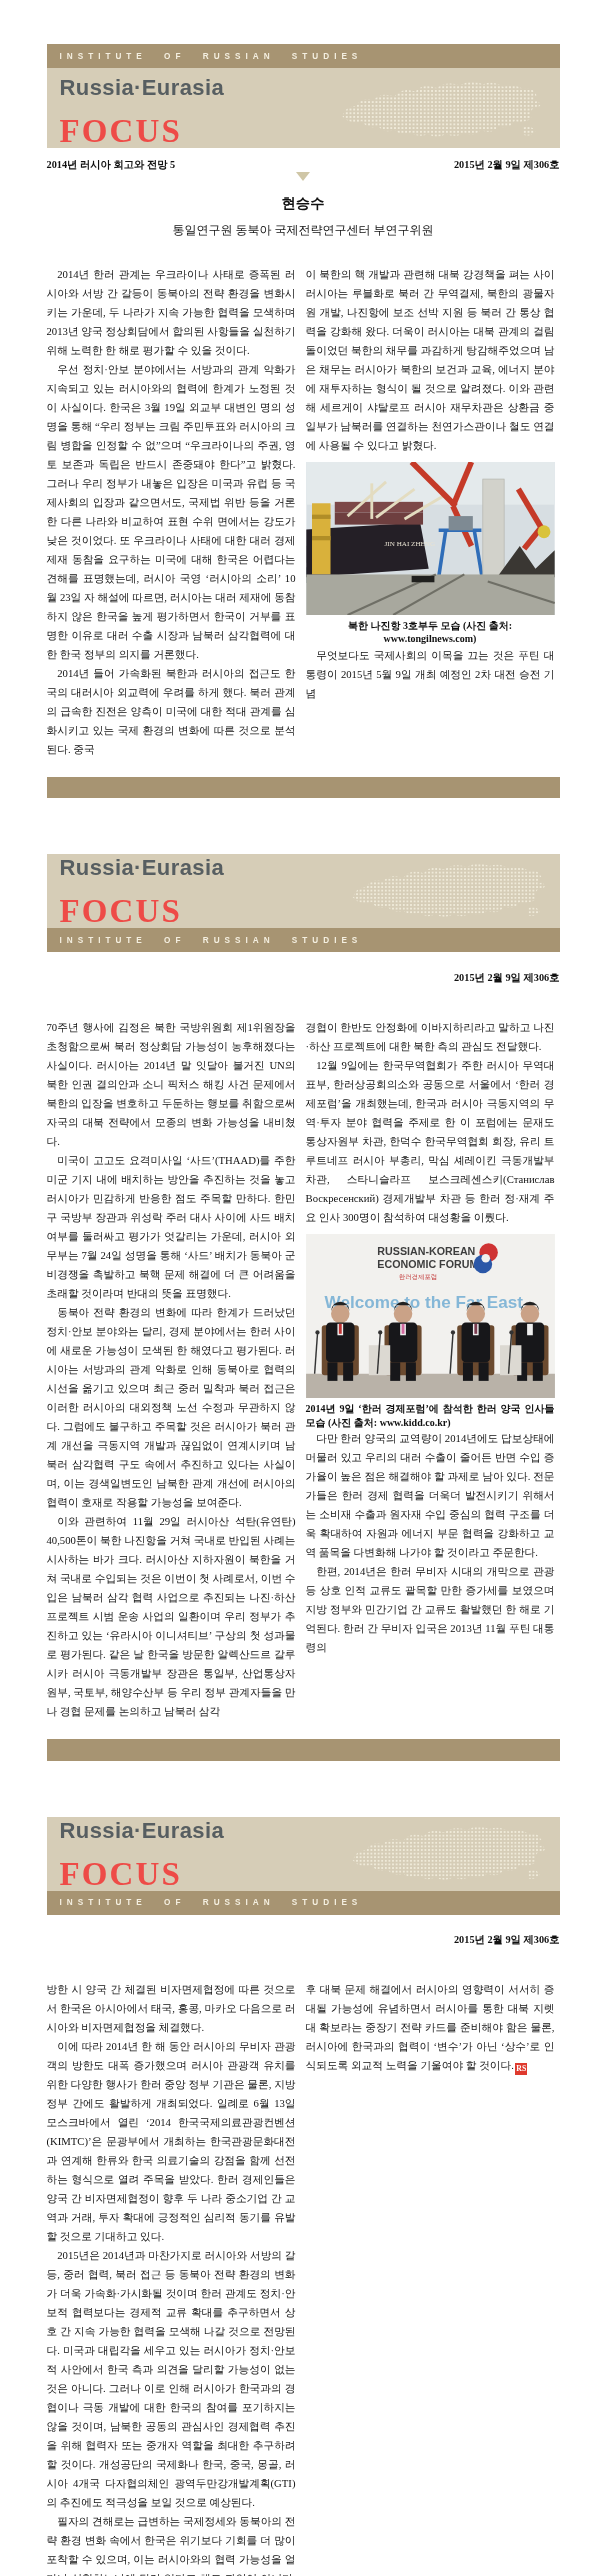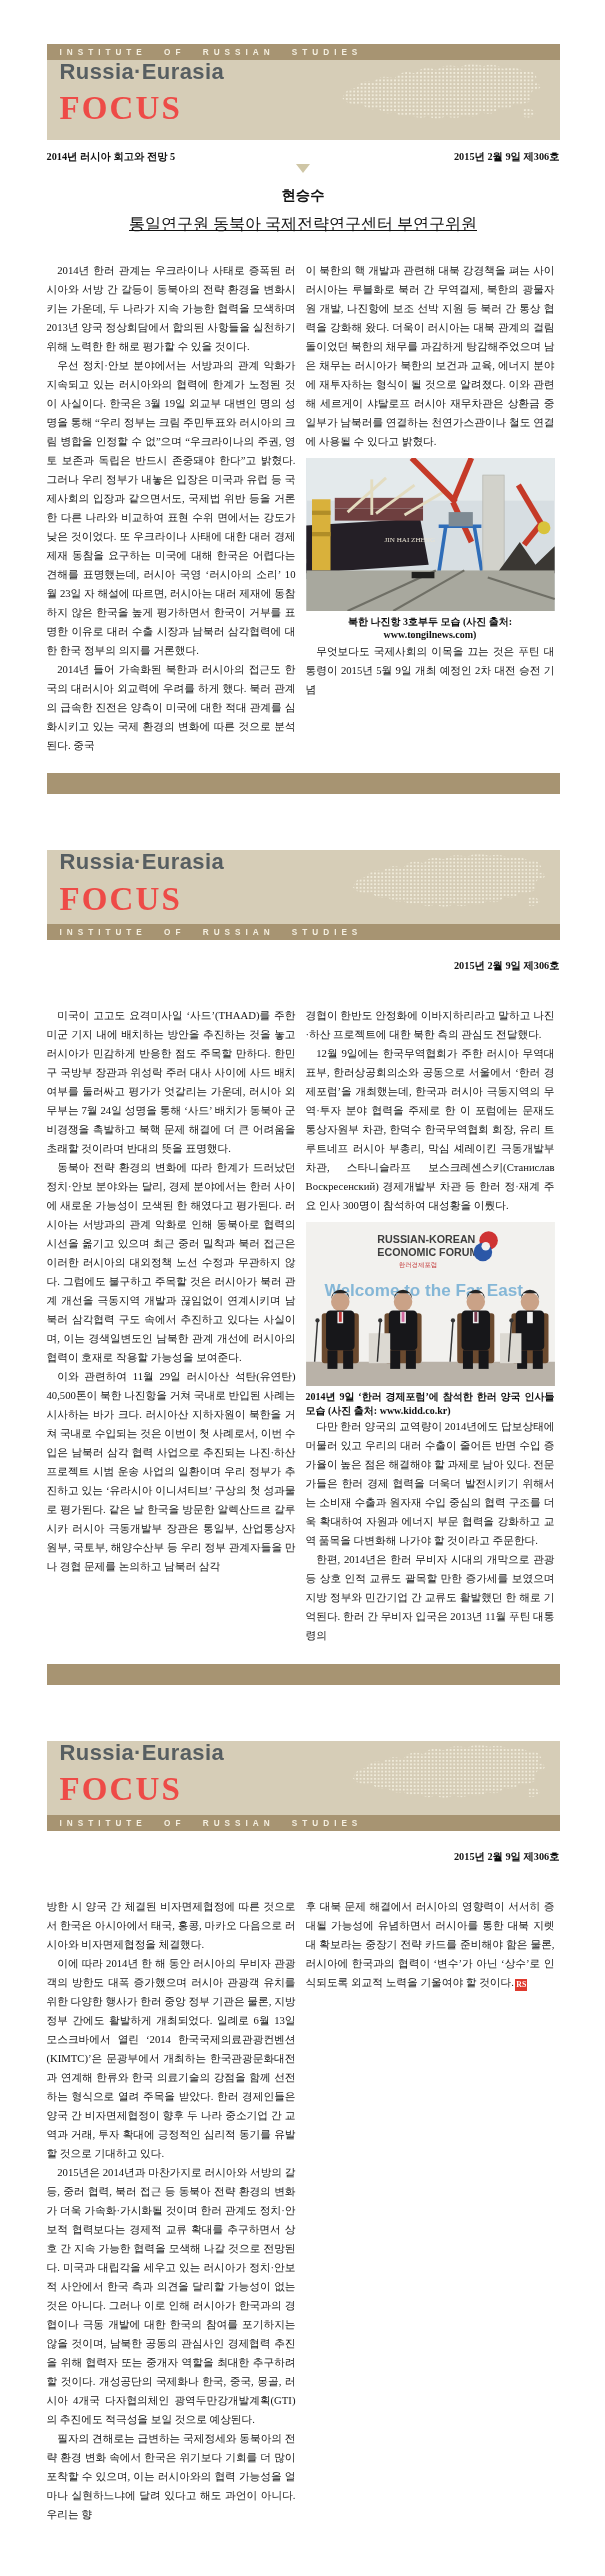--- a/index.html
+++ b/index.html
@@ -4,54 +4,54 @@
 <style>
   html,body { margin:0; padding:0; }
   body {
     width:606px; background:#ffffff; color:#111;
     font-family:"Liberation Serif","DejaVu Serif",serif;
   }
   .sheet { width:513px; margin:0 auto; }
 
   
   .mh-bar {
-    height:16px; background:#a79472; color:#f4efe0;
+    height:24px; background:#a79472; color:#f4efe0;
     font-family:"Liberation Sans","DejaVu Sans",sans-serif;
     font-weight:700; font-size:8.2px; letter-spacing:5px; word-spacing:10px;
     display:flex; align-items:center; padding-left:13px; overflow:hidden; white-space:nowrap;
   }
   .mh-body {
     background:#d6cdb7; height:80px;
-    display:flex; justify-content:space-between; align-items:flex-start;
+    display:flex; justify-content:space-between; align-items:flex-end;
     padding:0 5.7px 0 13px; overflow:hidden;
   }
   .mh-body.short { height:74px; }
   .logo-top {
     font-family:"Liberation Sans","DejaVu Sans",sans-serif;
     font-weight:700; font-size:22px; color:#575e61; line-height:1.05; letter-spacing:0.4px;
   }
   .logo-main {
     font-family:"Liberation Serif","DejaVu Serif",serif;
-    font-weight:700; font-size:33px; color:#ee4b47; line-height:1.0; letter-spacing:2.1px; margin-top:9px;
+    font-weight:700; font-size:33px; color:#ee4b47; line-height:1.0; letter-spacing:2.1px; margin-top:16px;
   }
   .mh-map { flex:0 0 auto; }
 
   
   .issue-row { display:flex; justify-content:space-between; margin-top:10px;
                font-weight:700; font-size:10.3px; }
   .date-line { text-align:right; font-weight:700; font-size:10.3px; margin-top:18.5px; }
   .title-box {
     margin-top:7.1px; border:2.1px solid #d9d2bb; border-radius:23px;
     text-align:center; padding:7.1px 7.1px 10px; font-size:26px; line-height:36px; color:#0d0d0d;
   }
   .title-pointer { width:0; height:0; margin:0 auto;
     border-left:7.8px solid transparent; border-right:7.8px solid transparent;
     border-top:9.3px solid #cfc6a6; }
   .author { text-align:center; font-size:14.3px; font-weight:700; margin-top:13px; }
-  .affiliation { text-align:center; font-size:16px; margin-top:8.6px;text-decoration:underline; }
+  .affiliation { text-align:center; font-size:12px; margin-top:8.6px; }
 
   
   .columns { display:flex; gap:10px; margin-top:26px; }
   .columns.tight { margin-top:33px; }
   .col { width:249px; font-size:10.7px; line-height:19px; text-align:justify; }
   .col p { margin:0; }
   .col p.ind { text-indent:10.7px; }
   .photo-wrap { margin-top:7.1px; }
   .photo-wrap svg { display:block; }
   .caption { font-size:10px; font-weight:700; line-height:13.5px; margin-top:4.3px; }
@@ -190,20 +190,21 @@
         </svg>
       </div>
     </div>
     <div class="mh-bar">INSTITUTE OF RUSSIAN STUDIES</div>
   </div>
 
   <div class="date-line">2015년 2월 9일 제306호</div>
 
   <div class="columns tight">
     <div class="col">
+      <p>70주년 행사에 김정은 북한 국방위원회 제1위원장을 초청함으로써 북러 정상회담 가능성이 농후해졌다는 사실이다. 러시아는 2014년 말 잇달아 불거진 UN의 북한 인권 결의안과 소니 픽처스 해킹 사건 문제에서 북한의 입장을 변호하고 두둔하는 행보를 취함으로써 자국의 대북 전략에서 모종의 변화 가능성을 내비쳤다.</p>
       <p class="ind">미국이 고고도 요격미사일 ‘사드’(THAAD)를 주한미군 기지 내에 배치하는 방안을 추진하는 것을 놓고 러시아가 민감하게 반응한 점도 주목할 만하다. 한민구 국방부 장관과 위성락 주러 대사 사이에 사드 배치 여부를 둘러싸고 평가가 엇갈리는 가운데, 러시아 외무부는 7월 24일 성명을 통해 ‘사드’ 배치가 동북아 군비경쟁을 촉발하고 북핵 문제 해결에 더 큰 어려움을 초래할 것이라며 반대의 뜻을 표명했다.</p>
       <p class="ind">동북아 전략 환경의 변화에 따라 한계가 드러났던 정치·안보 분야와는 달리, 경제 분야에서는 한러 사이에 새로운 가능성이 모색된 한 해였다고 평가된다. 러시아는 서방과의 관계 악화로 인해 동북아로 협력의 시선을 옮기고 있으며 최근 중러 밀착과 북러 접근은 이러한 러시아의 대외정책 노선 수정과 무관하지 않다. 그럼에도 불구하고 주목할 것은 러시아가 북러 관계 개선을 극동지역 개발과 끊임없이 연계시키며 남북러 삼각협력 구도 속에서 추진하고 있다는 사실이며, 이는 경색일변도인 남북한 관계 개선에 러시아의 협력이 호재로 작용할 가능성을 보여준다.</p>
       <p class="ind">이와 관련하여 11월 29일 러시아산 석탄(유연탄) 40,500톤이 북한 나진항을 거쳐 국내로 반입된 사례는 시사하는 바가 크다. 러시아산 지하자원이 북한을 거쳐 국내로 수입되는 것은 이번이 첫 사례로서, 이번 수입은 남북러 삼각 협력 사업으로 추진되는 나진·하산 프로젝트 시범 운송 사업의 일환이며 우리 정부가 추진하고 있는 ‘유라시아 이니셔티브’ 구상의 첫 성과물로 평가된다. 같은 날 한국을 방문한 알렉산드르 갈루시카 러시아 극동개발부 장관은 통일부, 산업통상자원부, 국토부, 해양수산부 등 우리 정부 관계자들을 만나 경협 문제를 논의하고 남북러 삼각</p>
     </div>
     <div class="col">
       <p>경협이 한반도 안정화에 이바지하리라고 말하고 나진·하산 프로젝트에 대한 북한 측의 관심도 전달했다.</p>
       <p class="ind">12월 9일에는 한국무역협회가 주한 러시아 무역대표부, 한러상공회의소와 공동으로 서울에서 ‘한러 경제포럼’을 개최했는데, 한국과 러시아 극동지역의 무역·투자 분야 협력을 주제로 한 이 포럼에는 문재도 통상자원부 차관, 한덕수 한국무역협회 회장, 유리 트루트네프 러시아 부총리, 막심 셰레이킨 극동개발부 차관, 스타니슬라프 보스크레센스키(Станислав Воскресенский) 경제개발부 차관 등 한러 정·재계 주요 인사 300명이 참석하여 대성황을 이뤘다.</p>
       <div class="photo-wrap">
         <svg width="249" height="164" viewBox="0 0 349 230" style="font-size:15px">
           <rect width="349" height="230" fill="#f2f1ee"></rect>

